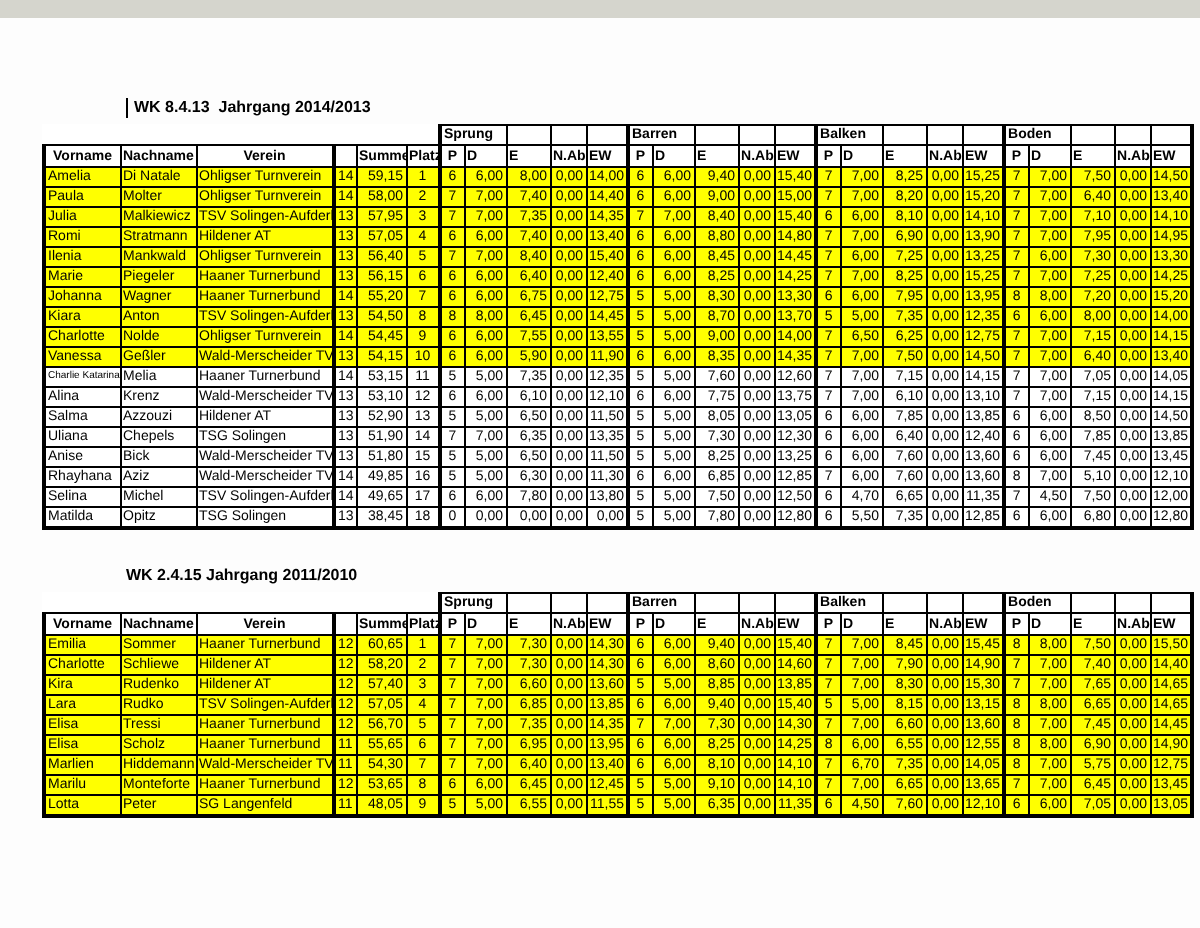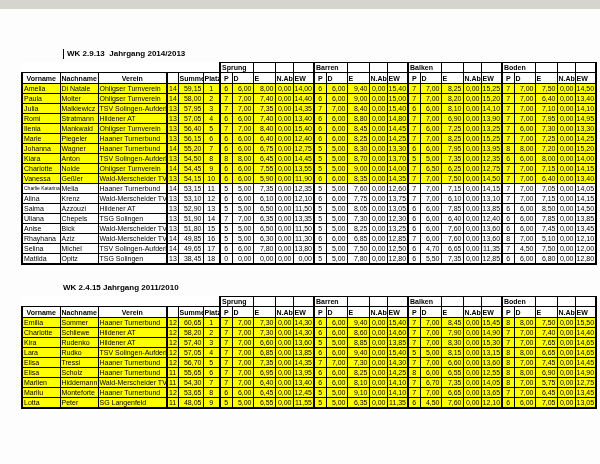--- a/index.html
+++ b/index.html
@@ -28,21 +28,21 @@
   td.first{border-left-width:2px;}
   .xs{font-size:5px;}
   .hc{text-align:center;}
 </style>
 </head>
 <body>
 
 <div class="screen">
   <div class="topbar"></div>
 
-  <div class="title" id="title1">WK 2.9.13  Jahrgang 2014/2013</div>
+  <div class="title" id="title1">WK 8.4.13  Jahrgang 2014/2013</div>
   <table id="table1">
     <colgroup>
       <col style="width:38px">
         <col style="width:38px">
         <col style="width:69px">
       <col style="width:11px">
         <col style="width:25px">
         <col style="width:17px">
       <col style="width:12px">
         <col style="width:21px">

